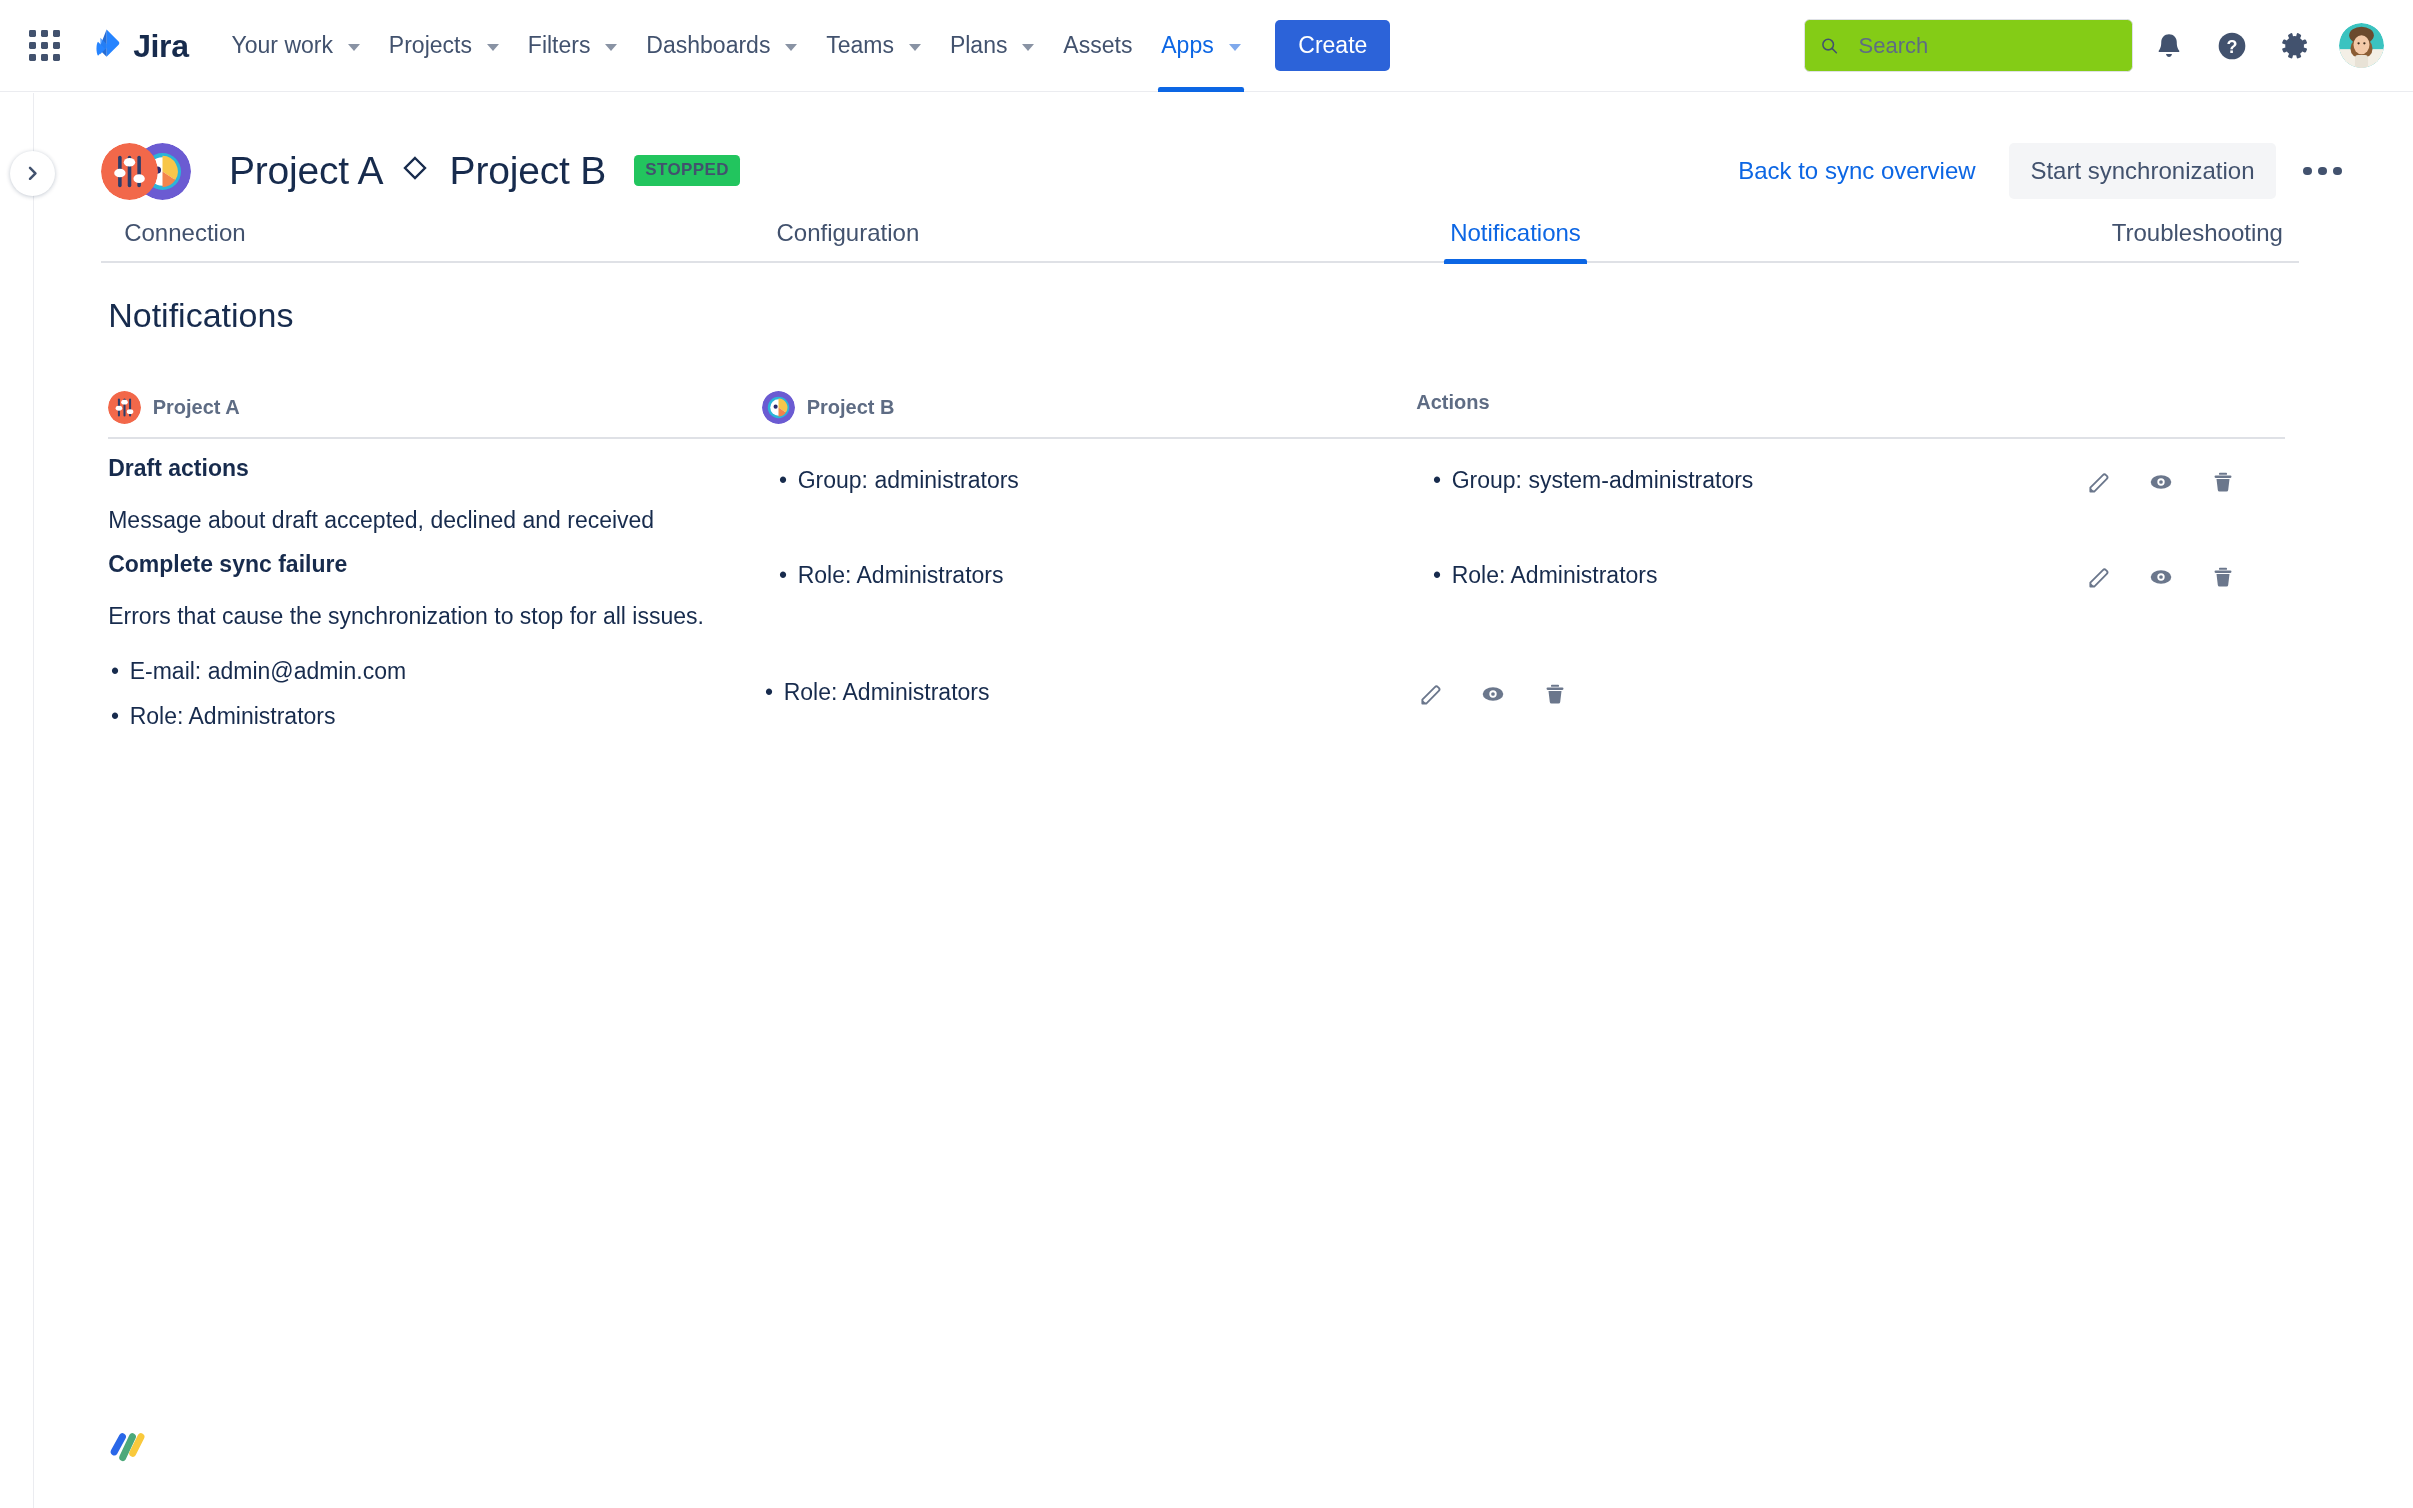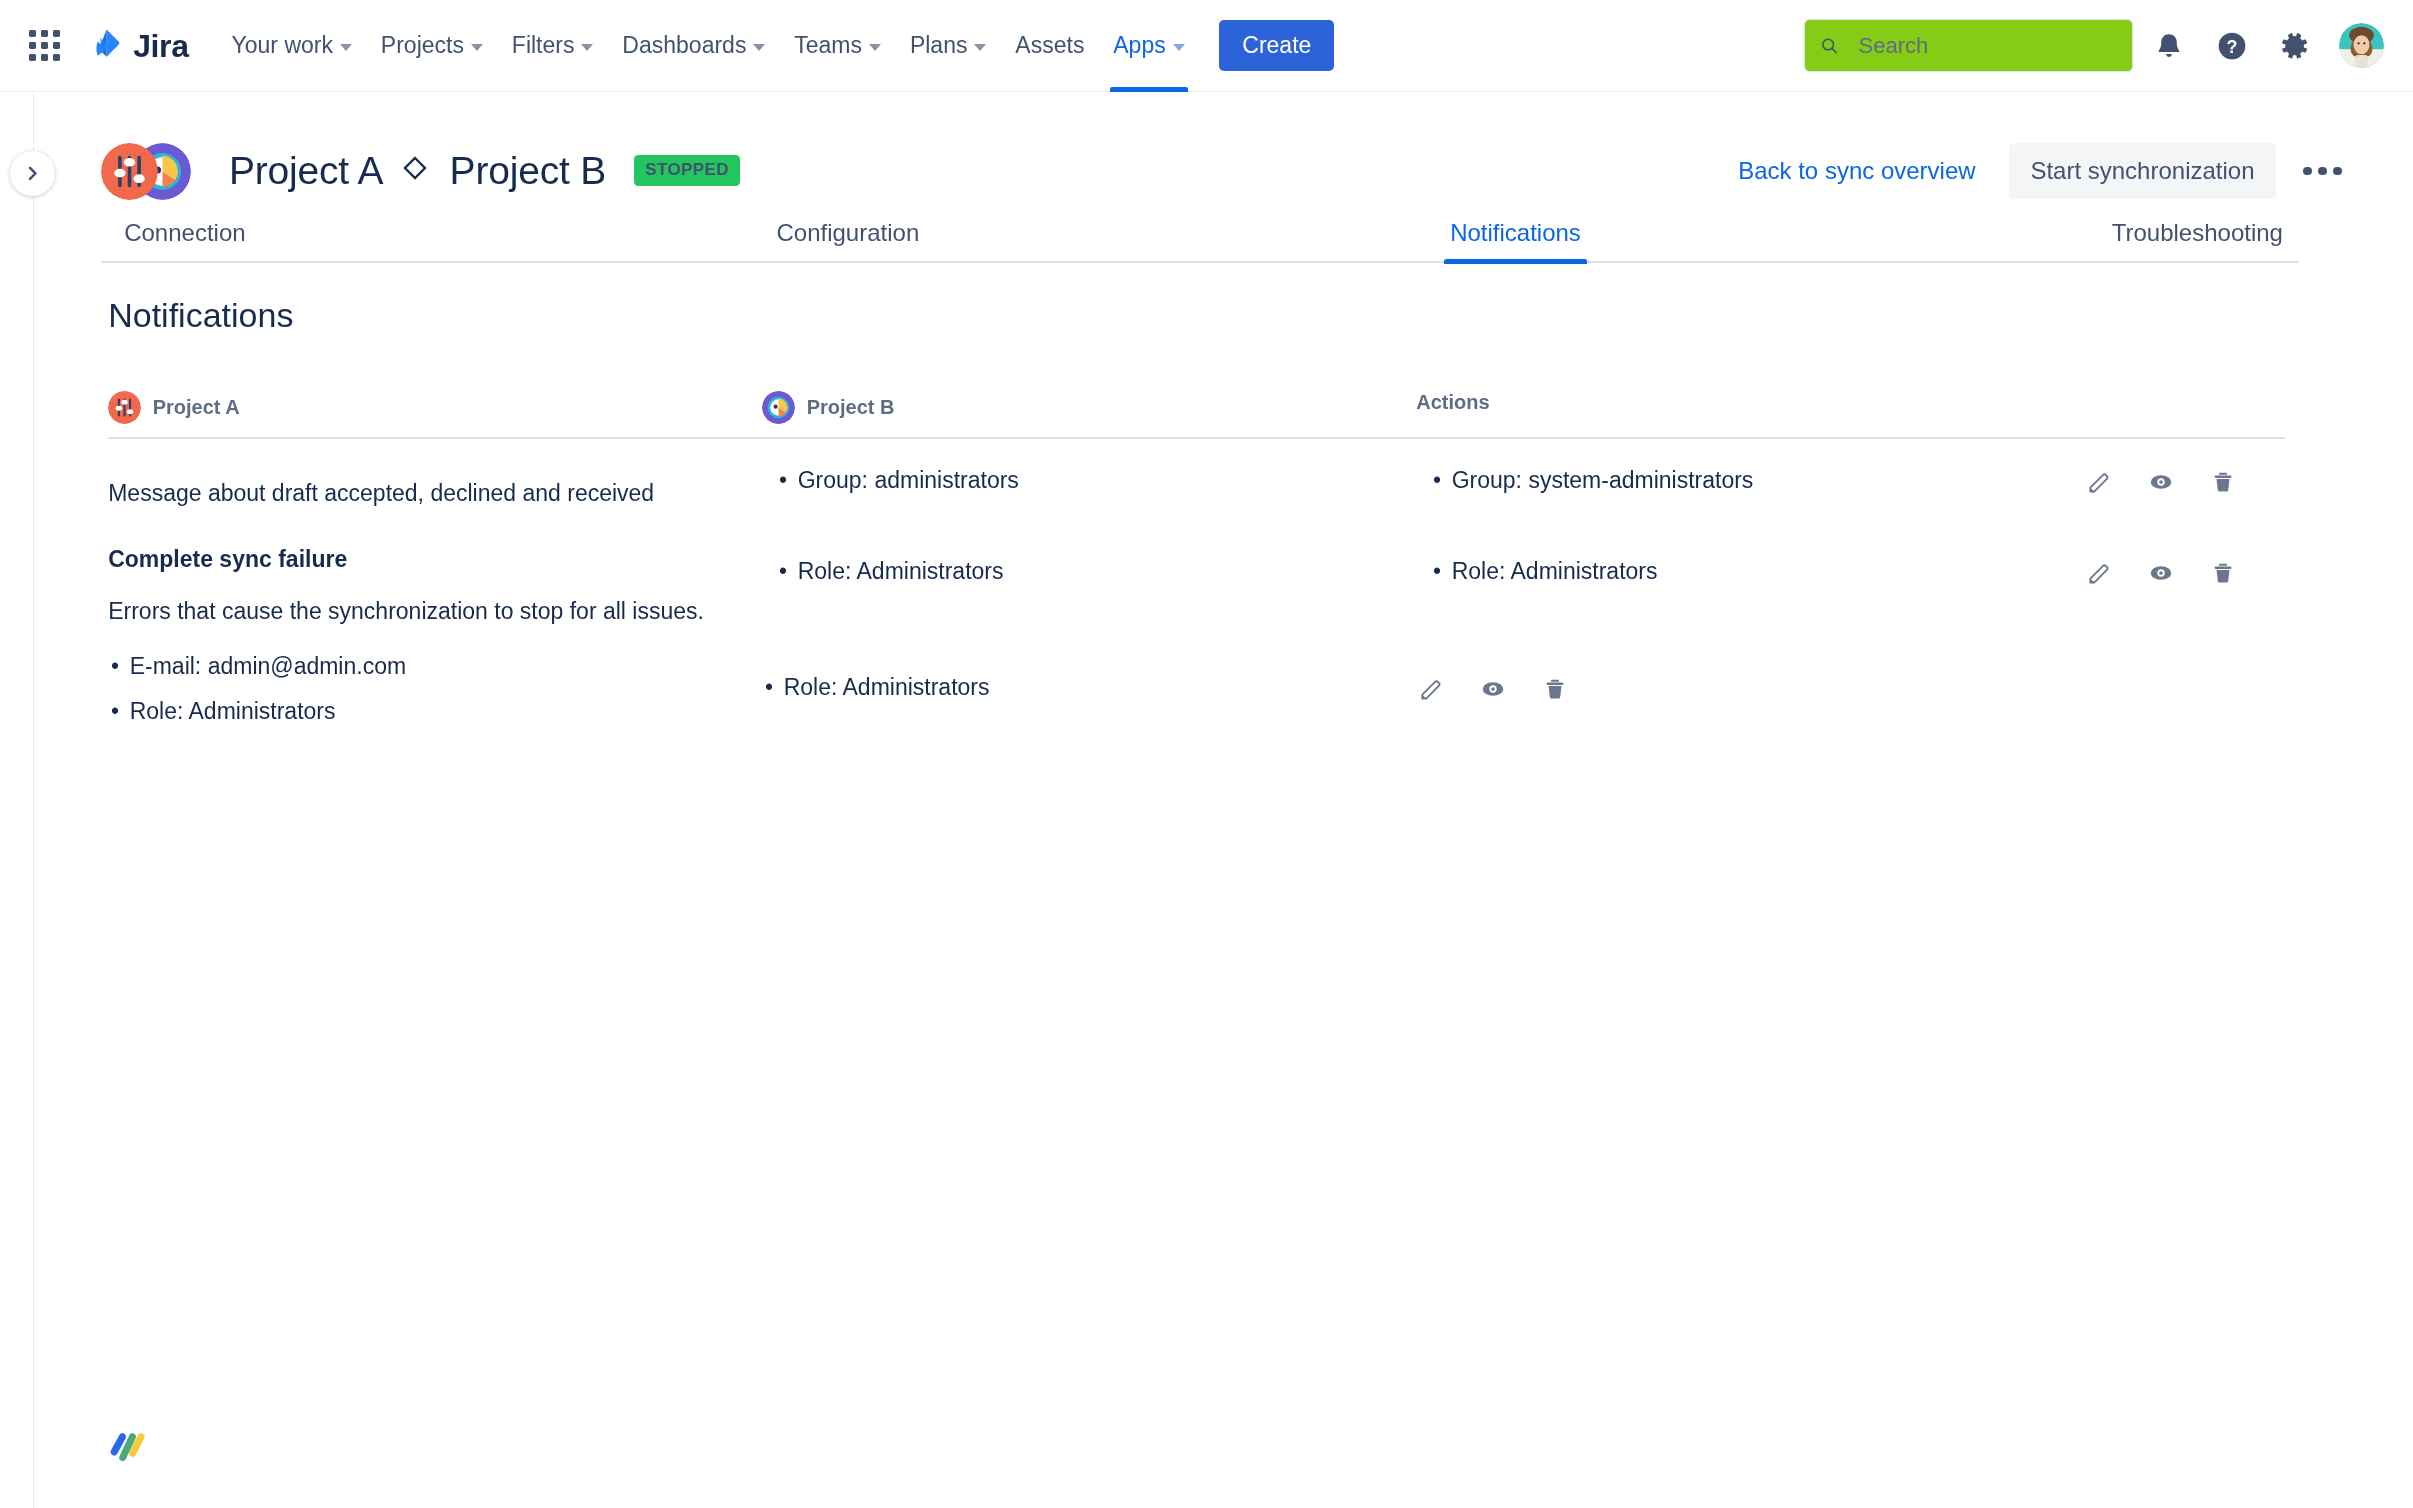--- a/index.html
+++ b/index.html
@@ -63,21 +63,21 @@
     align-items: center;
     height: 92px;
     margin-left: 30px;
     gap: 2.9px;
   }
   .nav-item {
     position: relative;
     height: 92px;
     display: flex;
     align-items: center;
-    gap: 7px;
+    gap: 15px;
     padding: 0 13px;
     font-size: 23px;
     color: #42526E;
     white-space: nowrap;
     cursor: pointer;
   }
   .nav-item.active { color: #0C66E4; font-weight: 400; }
   .nav-item.active::after {
     content: "";
     position: absolute;
@@ -618,20 +618,21 @@
               <circle cx="33" cy="38" r="5" fill="#2B2A6E"></circle>
             </svg>
           </span>
           <span>Project B</span>
         </div>
         <div class="col-act th th-event-align">Actions</div>
       </div>
 
       <div class="trow">
         <div class="col-event">
+          <div class="ev-name">Draft actions</div>
           <div class="ev-desc">Message about draft accepted, declined and received</div>
         </div>
         <div class="col-a">
           <ul class="recips">
             <li>Group: administrators</li>
           </ul>
         </div>
         <div class="col-b">
           <ul class="recips">
             <li>Group: system-administrators</li>

